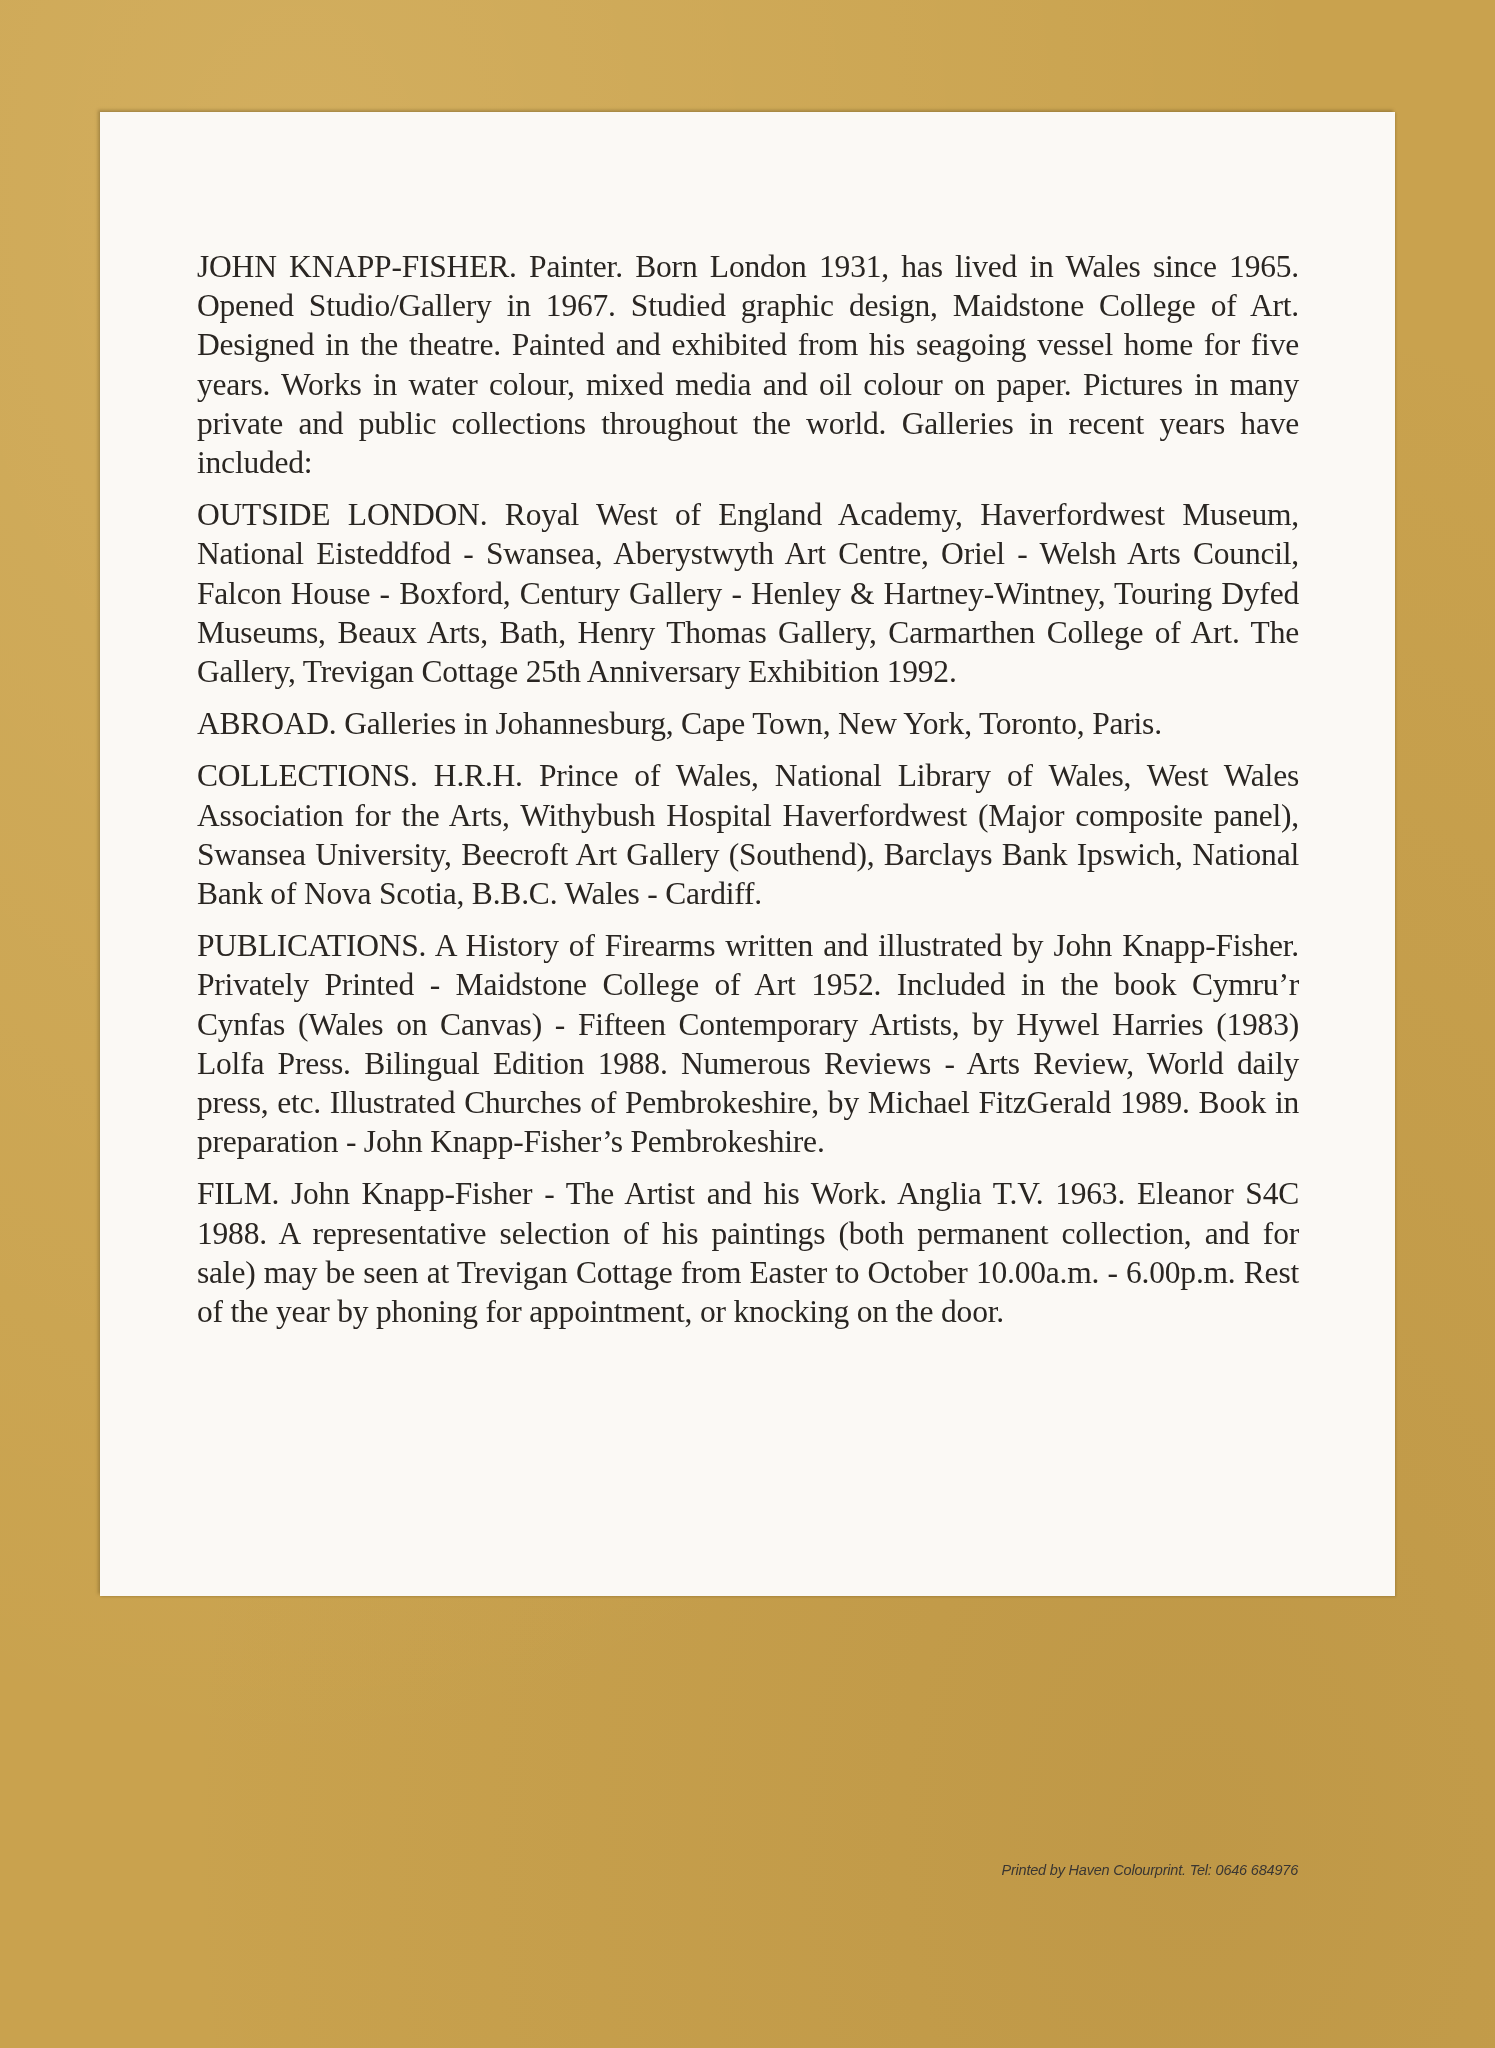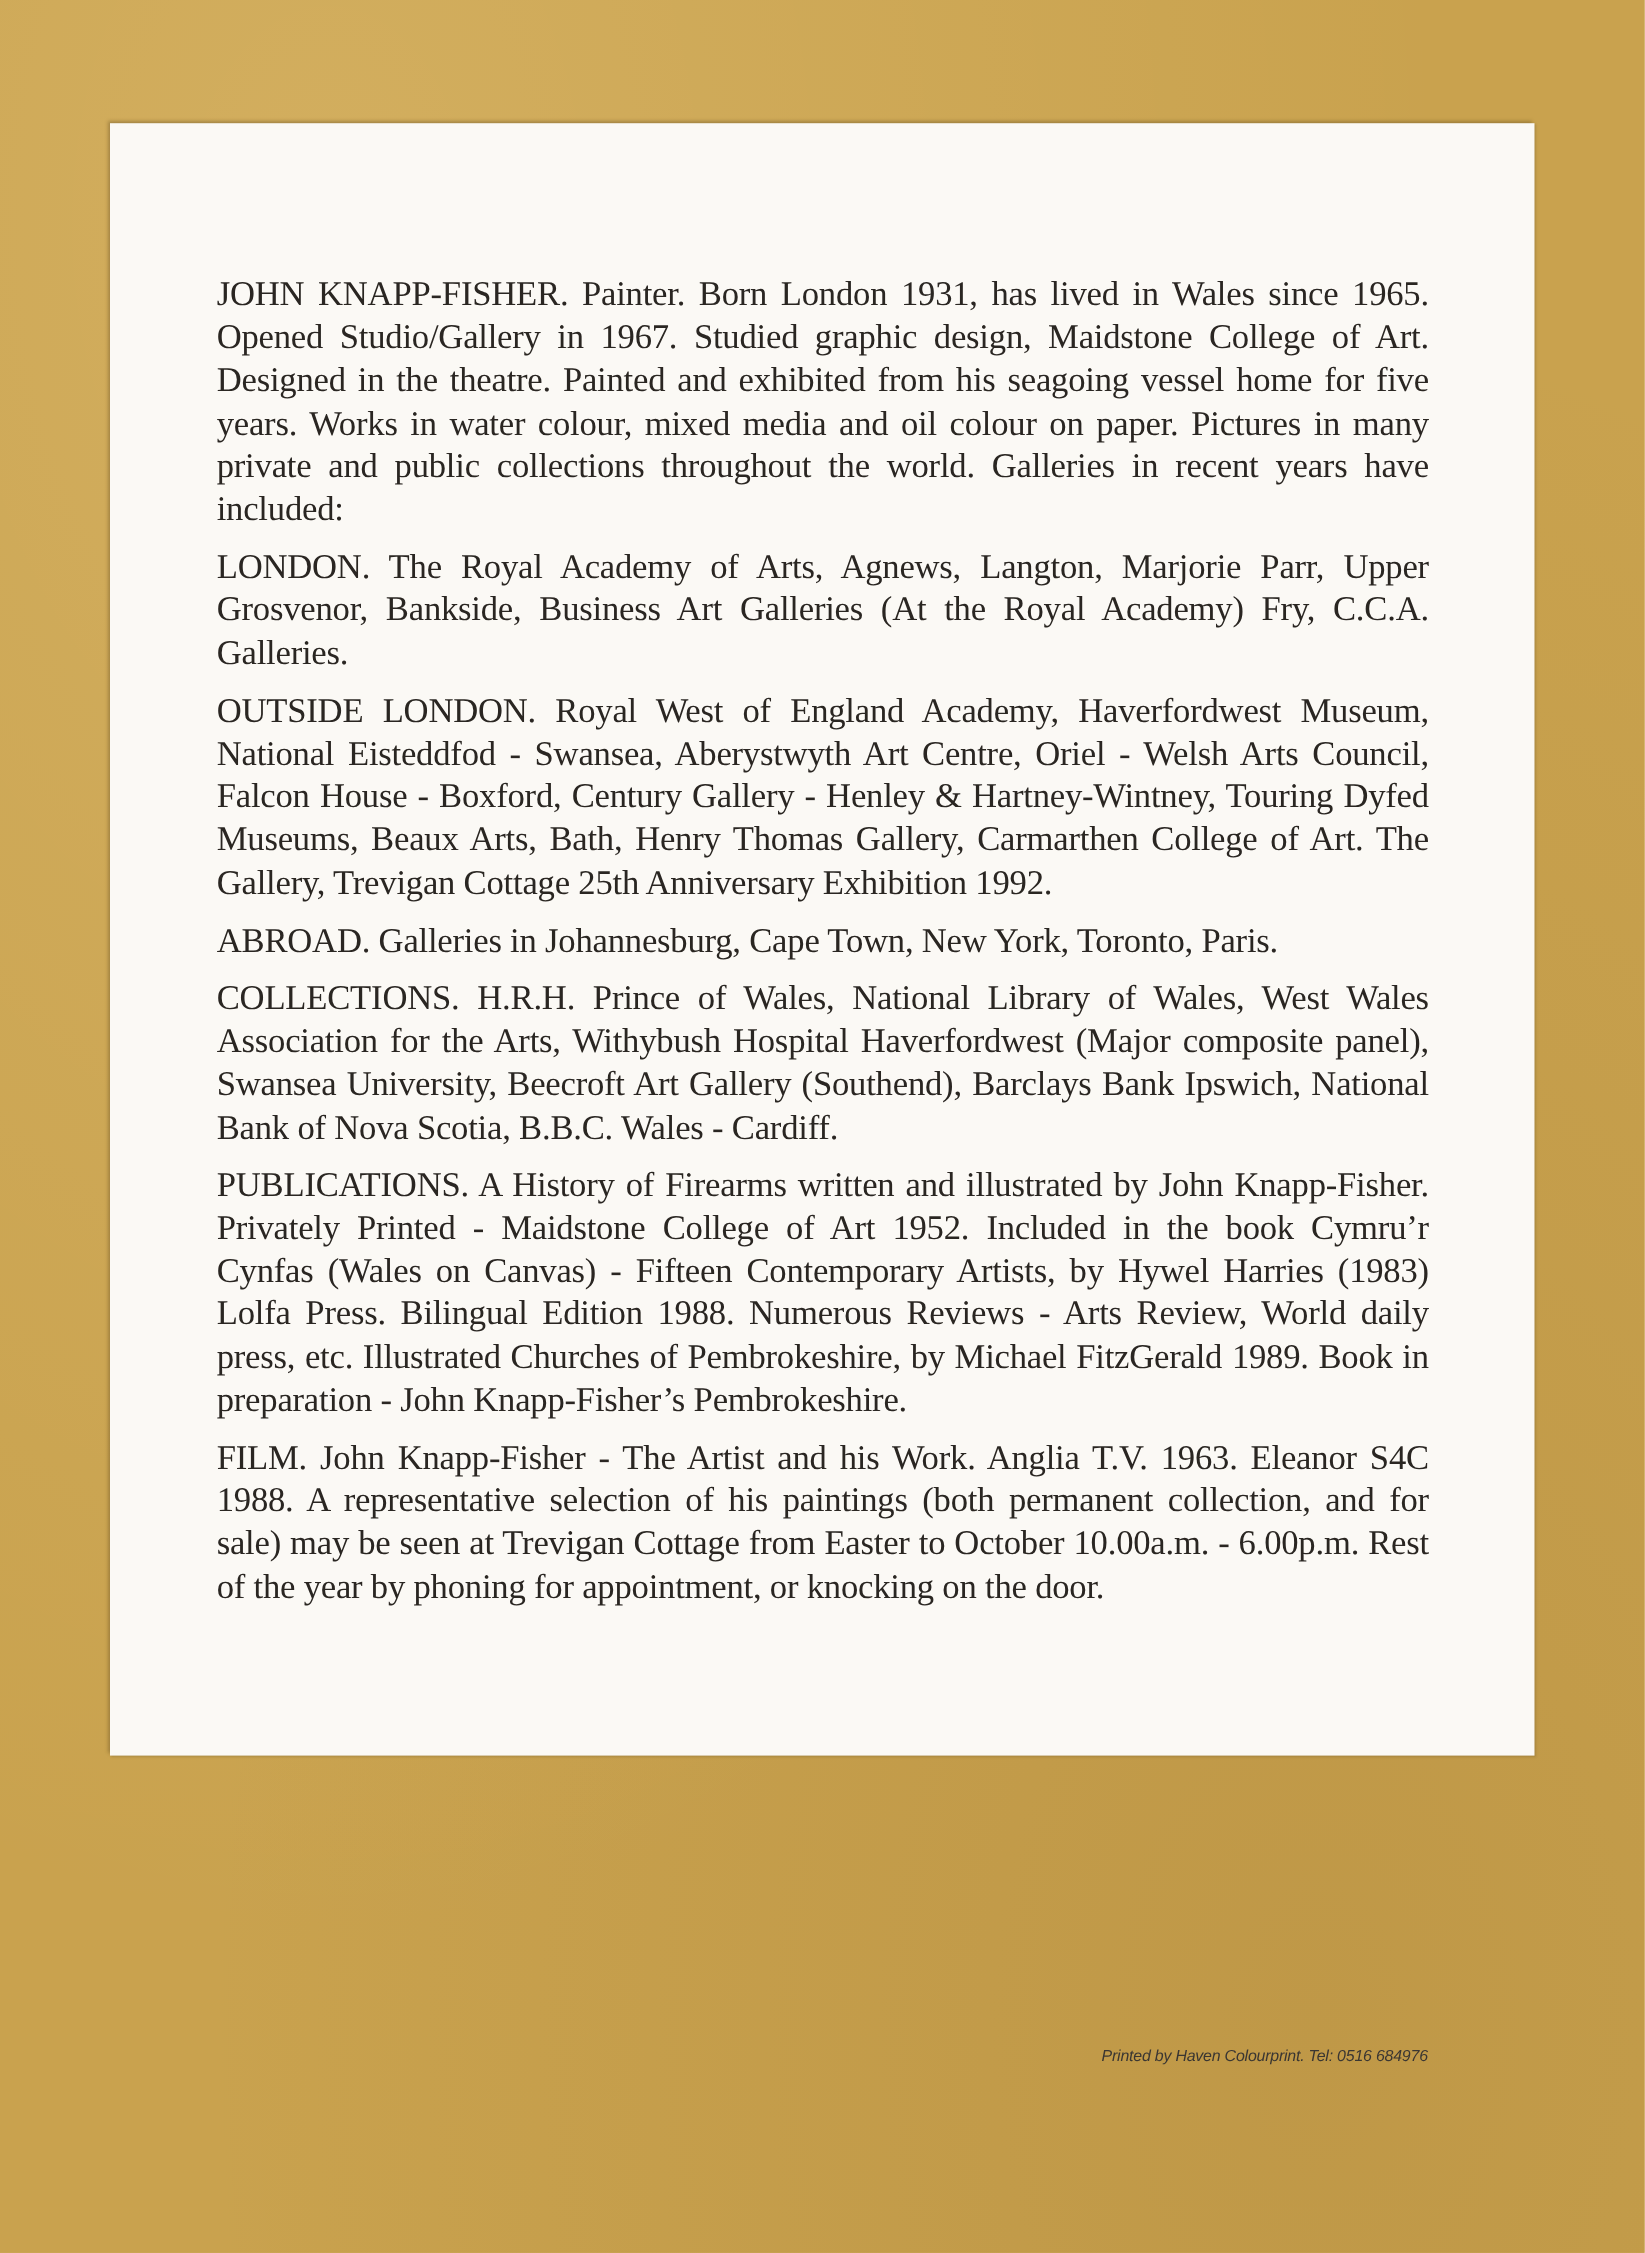--- a/index.html
+++ b/index.html
@@ -59,21 +59,20 @@
     }
   </style>
 </head>
 <body>
 
 <div class="backdrop"></div>
 
 <div class="card">
   <div class="text-block">
     <p class="para">JOHN KNAPP-FISHER. Painter. Born London 1931, has lived in Wales since 1965. Opened Studio/Gallery in 1967. Studied graphic design, Maidstone College of Art. Designed in the theatre. Painted and exhibited from his seagoing vessel home for five years. Works in water colour, mixed media and oil colour on paper. Pictures in many private and public collections throughout the world. Galleries in recent years have included:</p>
-    <p class="para">LONDON. The Royal Academy of Arts, Agnews, Langton, Marjorie Parr, Upper Grosvenor, Bankside, Business Art Galleries (At the Royal Academy) Fry, C.C.A. Galleries.</p>
     <p class="para">OUTSIDE LONDON. Royal West of England Academy, Haver­fordwest Museum, National Eisteddfod - Swansea, Aberystwyth Art Centre, Oriel - Welsh Arts Council, Falcon House - Boxford, Century Gallery - Henley &amp; Hartney-Wintney, Touring Dyfed Museums, Beaux Arts, Bath, Henry Thomas Gallery, Carmarthen College of Art. The Gallery, Trevigan Cottage 25th Anniversary Exhibition 1992.</p>
     <p class="para">ABROAD. Galleries in Johannesburg, Cape Town, New York, Toronto, Paris.</p>
     <p class="para">COLLECTIONS. H.R.H. Prince of Wales, National Library of Wales, West Wales Association for the Arts, Withybush Hospital Haver­fordwest (Major composite panel), Swansea University, Beecroft Art Gallery (Southend), Barclays Bank Ipswich, National Bank of Nova Scotia, B.B.C. Wales - Cardiff.</p>
     <p class="para">PUBLICATIONS. A History of Firearms written and illustrated by John Knapp-Fisher. Privately Printed - Maidstone College of Art 1952. Included in the book Cymru’r Cynfas (Wales on Canvas) - Fifteen Contemporary Artists, by Hywel Harries (1983) Lolfa Press. Bilingual Edition 1988. Numerous Reviews - Arts Review, World daily press, etc. Illustrated Churches of Pembrokeshire, by Michael FitzGerald 1989. Book in preparation - John Knapp-Fisher’s Pembrokeshire.</p>
     <p class="para">FILM. John Knapp-Fisher - The Artist and his Work. Anglia T.V. 1963. Eleanor S4C 1988. A representative selection of his paintings (both permanent collection, and for sale) may be seen at Trevigan Cottage from Easter to October 10.00a.m. - 6.00p.m. Rest of the year by phoning for appointment, or knocking on the door.</p>
   </div>
-  <div class="printer-credit">Printed by Haven Colourprint. Tel: 0516 684976</div>
+  <div class="printer-credit">Printed by Haven Colourprint. Tel: 0646 684976</div>
 </div>
 
 </body></html>

